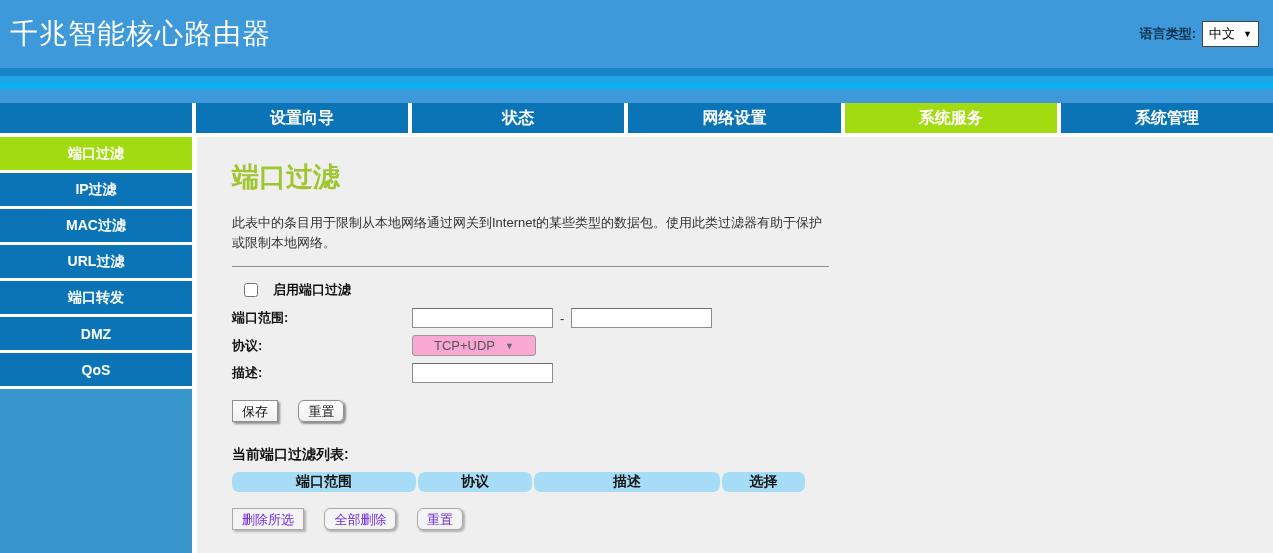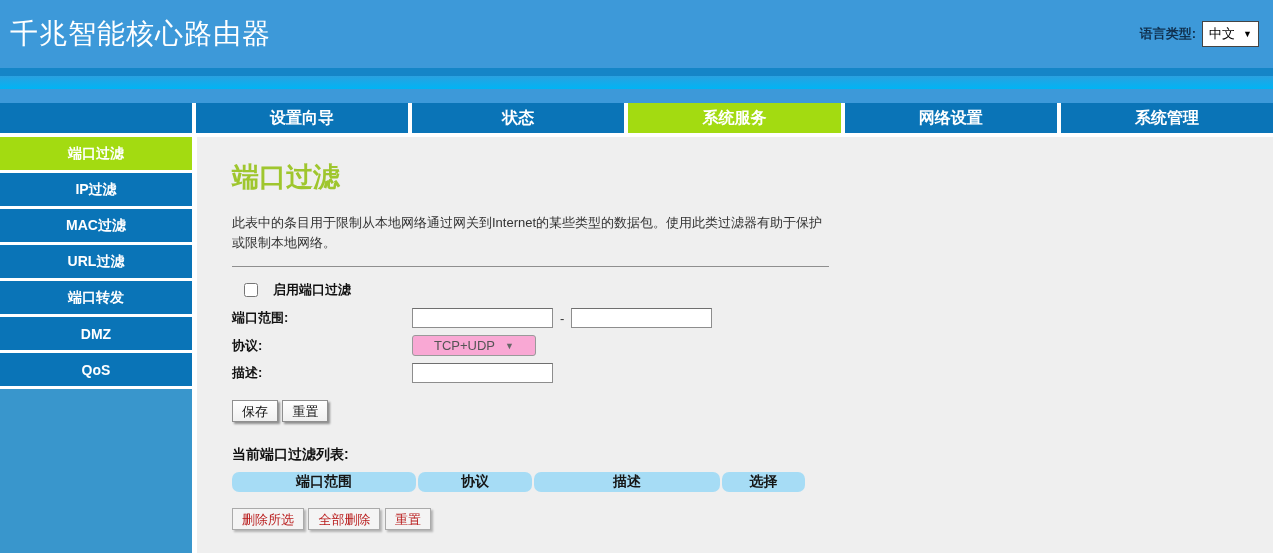--- a/index.html
+++ b/index.html
@@ -45,22 +45,22 @@
   .enable-row { margin-bottom:9px; }
   .enable-row input { margin-left:12px; width:14px; height:14px; }
   .enable-label { margin-left:15px; font-size:13px; font-weight:bold; color:#111; }
   .f-label { width:180px; font-size:13px; font-weight:bold; color:#111; flex:none; }
   .txt { width:141px; height:20px; border:1px solid #8d8d8d; border-top-color:#6f6f6f; background:#fff; font-size:13px; padding:0 4px; font-family:"Liberation Sans",sans-serif; }
   .dash { margin:0 7px; font-size:13px; color:#333; }
   .dd { background:#f9a8d4; border:1px solid #9a9a9a; border-radius:3px; padding:2px 21px; font-size:13px; color:#555; display:inline-flex; align-items:center; gap:10px; cursor:pointer; }
   .dd .arrow { font-size:9px; color:#666; }
 
   .btn { font-size:13px; color:#111; background:linear-gradient(#ffffff,#f0f0f0); border:1px solid #8f8f8f; box-shadow:1.5px 1.5px 2px rgba(0,0,0,0.4); padding:2px 9px; height:22px; cursor:pointer; font-family:"Liberation Sans",sans-serif; }
-  .btn + .btn { margin-left:0; }
-  .btn:disabled { color:#b91c1c; background:#f4f4f4; border-color:#aaa; box-shadow:1.5px 1.5px 2px rgba(0,0,0,0.25); cursor:default; }
+  .btn + .btn { margin-left:16px;border-radius:6px; }
+  .btn:disabled { color:#6d28d9; background:#f4f4f4; border-color:#aaa; box-shadow:1.5px 1.5px 2px rgba(0,0,0,0.25); cursor:default; }
   .actions { margin-top:17px; }
 
   .list-title { margin-top:24px; font-size:14px; font-weight:bold; color:#111; }
   .table-head { margin-top:8px; width:597px; display:flex; gap:2px; }
   .th { background:#a6dcf5; height:20px; display:flex; align-items:center; justify-content:center; font-size:14px; font-weight:bold; color:#161616;border-radius:7px; }
   .th.c1 { width:184px; } .th.c2 { width:114px; } .th.c3 { width:186px; } .th.c4 { width:83px; }
   .list-actions { margin-top:16px; }
 </style>
 </head>
 <body>
@@ -83,25 +83,25 @@
   <div class="stripe3"></div>
 
   <nav class="navbar">
     <div class="nav-spacer"></div>
     <div class="nav-tab">
         <span>设置向导</span>
       </div>
     <div class="nav-tab">
         <span>状态</span>
       </div>
+    <div class="nav-tab">
+        <span>网络设置</span>
+      </div>
     <div class="nav-tab active">
         <span>系统服务</span>
-      </div>
-    <div class="nav-tab">
-        <span>网络设置</span>
       </div>
     <div class="nav-tab">
         <span>系统管理</span>
       </div>
   </nav>
   <div class="nav-gap"></div>
 
   <div class="body">
 
     <aside class="sidebar">

